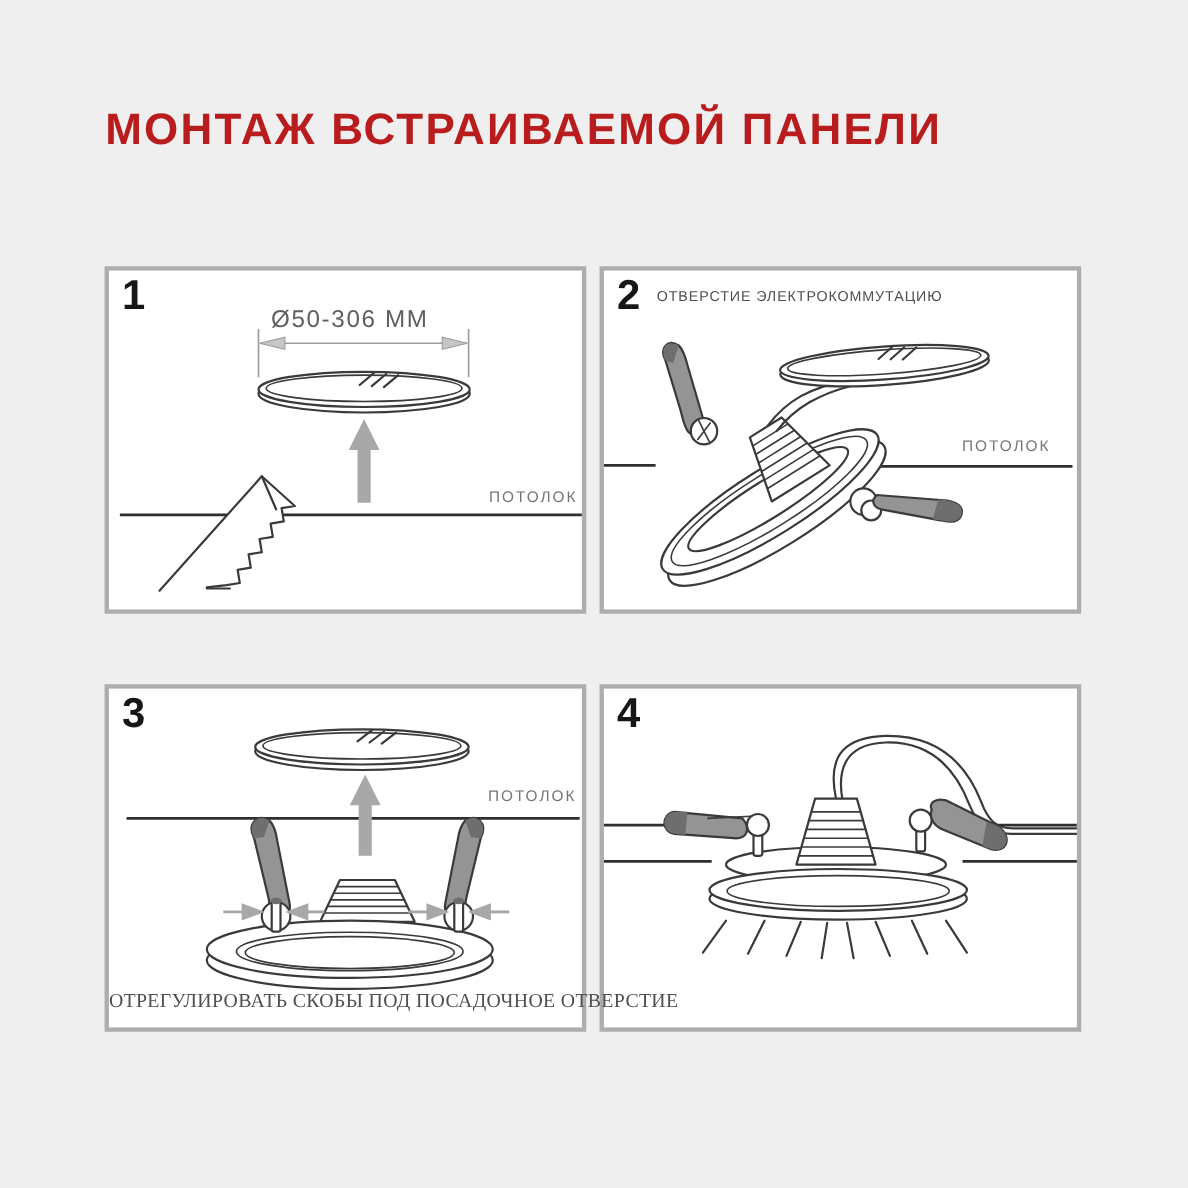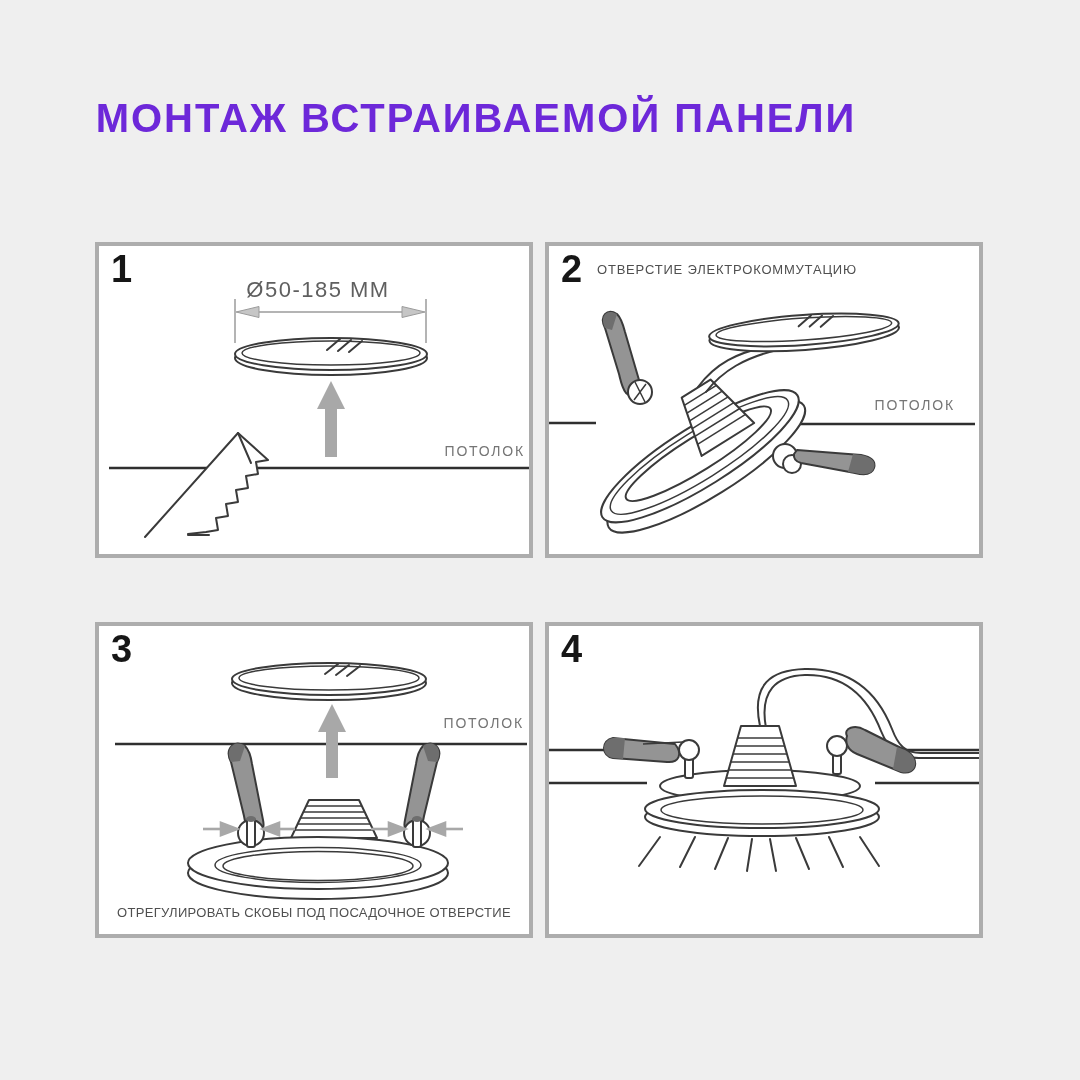--- a/index.html
+++ b/index.html
@@ -1,30 +1,30 @@
 <!DOCTYPE html>
 <html><head>
 <meta charset="utf-8">
 <style>
   html,body{margin:0;padding:0;background:#efefef;}
   .page{position:relative;width:1080px;height:1080px;background:#efefef;overflow:hidden;
         font-family:"Liberation Sans", sans-serif;}
   .title{position:absolute;top:96px;left:0;width:952px;text-align:center;margin:0;
-         font-size:40px;font-weight:700;letter-spacing:2px;color:#6d28d9;white-space:nowrap;}
+         font-size:40px;font-weight:700;letter-spacing:2px;color:#b91c1c;white-space:nowrap;}
   .grid{position:absolute;left:95px;top:242px;display:grid;
         grid-template-columns:438px 438px;grid-template-rows:316px 316px;
         column-gap:12px;row-gap:64px;}
   .panel{position:relative;width:438px;height:316px;background:#ffffff;
          border:4px solid #adadad;box-sizing:border-box;}
   .art{position:absolute;left:0;top:0;width:430px;height:308px;display:block;}
   .num{position:absolute;left:12px;top:2px;font-size:38px;font-weight:800;color:#161616;z-index:3;}
   .caption-top{position:absolute;left:48px;top:16px;font-size:13px;letter-spacing:0.8px;
                color:#4f4f4f;z-index:3;white-space:nowrap;}
-  .caption-bottom{position:absolute;left:0;right:0;bottom:14px;text-align:center;font-size:13px;
-                  letter-spacing:0.3px;color:#4f4f4f;z-index:3;white-space:nowrap;}
+  .caption-bottom{position:absolute;left:0;right:0;bottom:14px;text-align:center;font-size:18px;
+                  letter-spacing:0.3px;color:#4f4f4f;z-index:3;white-space:nowrap;font-family:Liberation Serif, serif;}
   .dim-label{position:absolute;left:133px;top:31px;width:172px;text-align:center;
              font-size:22px;letter-spacing:1.5px;color:#5f5f5f;z-index:3;white-space:nowrap;}
   .ceiling-label{position:absolute;font-size:14px;letter-spacing:1.8px;color:#757575;
                  z-index:3;white-space:nowrap;}
   .cl-1{right:4px;top:197px;}
   .cl-2{right:24px;top:151px;}
   .cl-3{right:5px;top:89px;}
   svg .ln{stroke:#3a3a3a;stroke-width:2;fill:none;stroke-linecap:round;stroke-linejoin:round;}
   svg .lnw{stroke:#3a3a3a;stroke-width:2;fill:#ffffff;stroke-linecap:round;stroke-linejoin:round;}
   svg .thin{stroke:#3a3a3a;stroke-width:1.5;fill:none;}
@@ -38,21 +38,21 @@
 <body>
 
 <div class="page">
 
   <h1 class="title">МОНТАЖ ВСТРАИВАЕМОЙ ПАНЕЛИ</h1>
 
   <div class="grid">
 
     <section class="panel">
       <div class="num">1</div>
-      <div class="dim-label">Ø50-185 ММ</div>
+      <div class="dim-label">Ø50-306 ММ</div>
       <div class="ceiling-label cl-1">ПОТОЛОК</div>
       <svg class="art" viewBox="0 0 430 308">
 
         <g>
           <line x1="136" y1="53" x2="136" y2="97" stroke="#9b9b9b" stroke-width="1.5"></line>
           <line x1="327" y1="53" x2="327" y2="97" stroke="#9b9b9b" stroke-width="1.5"></line>
           <line x1="155" y1="66" x2="308" y2="66" stroke="#9b9b9b" stroke-width="1.5"></line>
           <polygon points="137,66 160,60.5 160,71.5" fill="#c6c6c6" stroke="#9b9b9b" stroke-width="1"></polygon>
           <polygon points="326,66 303,60.5 303,71.5" fill="#c6c6c6" stroke="#9b9b9b" stroke-width="1"></polygon>
         </g>

